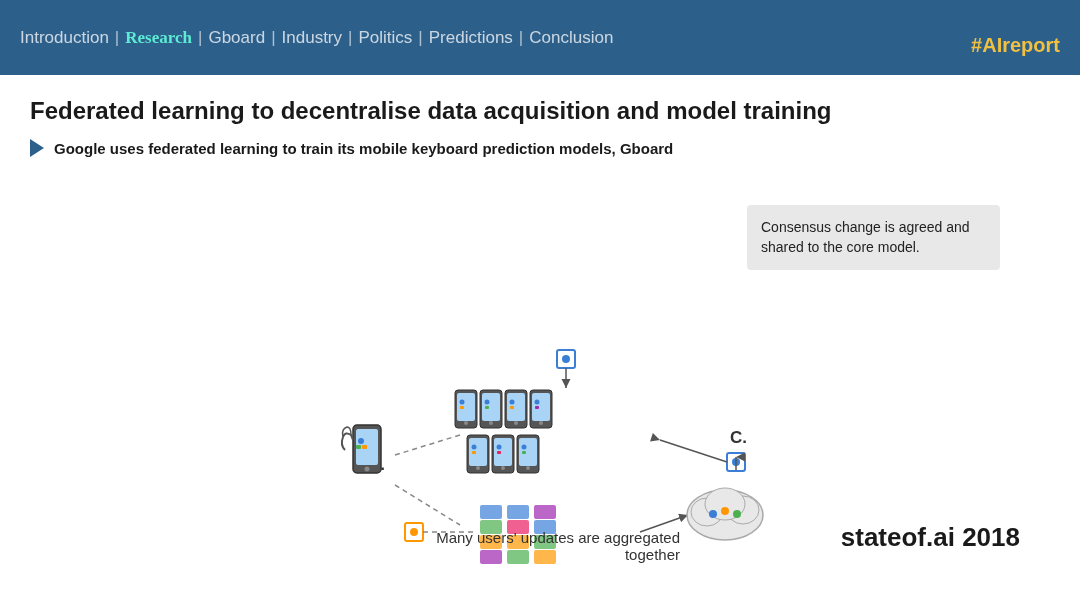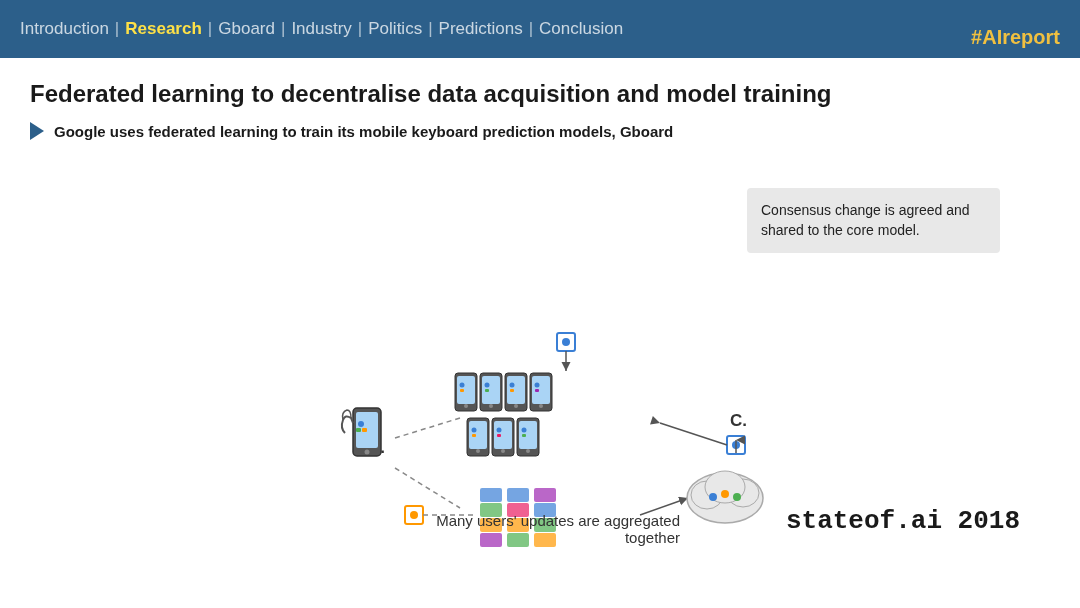--- a/index.html
+++ b/index.html
@@ -12,35 +12,36 @@
     }
 
     
     #header {
       background: #2c5f8a;
       color: white;
       padding: 10px 20px;
       display: flex;
       align-items: center;
       justify-content: space-between;
-      height: 58px;
+      height: 75px;
     }
     #header-nav {
       display: flex;
       align-items: center;
       gap: 0;
       font-size: 17px;
     }
     .nav-item {
       color: rgba(255,255,255,0.75);
       font-weight: normal;
     }
     .nav-item.active {
-      color: #fde047;
-      font-weight: bold;
+      color: #5eead4;
+      font-weight: bold;
+      font-family: Liberation Serif, serif;
     }
     .nav-sep {
       color: rgba(255,255,255,0.6);
       margin: 0 6px;
     }
     #hashtag {
       color: #ffffff;
       font-weight: bold;
       font-size: 20px;
       margin-top: 16px;
@@ -122,21 +123,20 @@
     }
 
     
     #branding {
       position: absolute;
       bottom: 12px;
       right: 30px;
       font-size: 26px;
       font-weight: bold;
       color: #1a1a1a;
-      font-family: Liberation Mono, monospace;
     }
   </style>
 </head>
 <body>
 
 <div id="header">
   <nav id="header-nav">
     <span class="nav-item">Introduction</span>
     <span class="nav-sep">|</span>
     <span class="nav-item active">Research</span>

